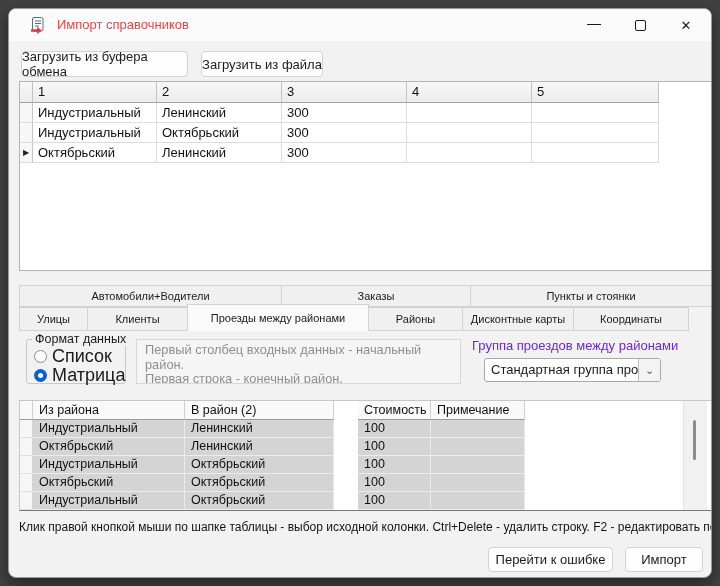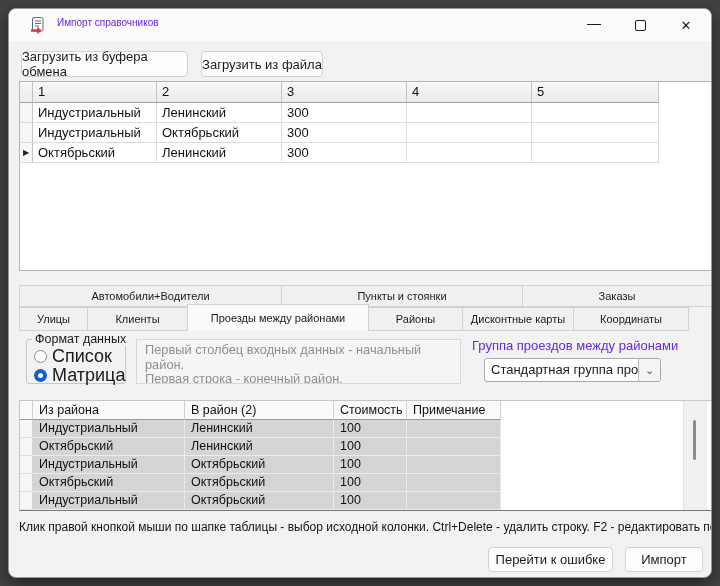--- a/index.html
+++ b/index.html
@@ -3,21 +3,21 @@
 <meta charset="utf-8">
 <style>
   html,body{margin:0;padding:0;}
   body{width:720px;height:586px;background:#414141;font-family:"Liberation Sans","DejaVu Sans",sans-serif;-webkit-font-smoothing:antialiased;}
   .stage{position:relative;width:720px;height:586px;overflow:hidden;}
   .window{position:absolute;left:8px;top:8px;width:704px;height:570px;background:#f2f2f2;border:1px solid #9a9a9a;border-radius:8px;box-shadow:0 6px 16px rgba(0,0,0,.45);overflow:hidden;box-sizing:border-box;}
 
   
   .titlebar{position:absolute;left:0;top:0;right:0;height:32px;background:#fbfbfb;}
   .app-icon{position:absolute;left:20px;top:7px;width:18px;height:18px;}
-  .title-text{position:absolute;left:48px;top:8px;font-size:10px;color:#6d28d9;white-space:nowrap;}
+  .title-text{position:absolute;left:48px;top:8px;font-size:13px;color:#ef4444;white-space:nowrap;}
   .caption-btns{position:absolute;right:2px;top:0;height:32px;display:flex;}
   .cap-btn{width:46px;height:32px;display:flex;align-items:center;justify-content:center;color:#1b1b1b;font-size:13px;}
   .max-box{width:9px;height:9px;border:1px solid #1b1b1b;border-radius:2px;}
   .min-glyph{font-size:14px;margin-top:-4px;}
 
   
   .btn{background:#fdfdfd;border:1px solid #d2d2d2;border-radius:4px;font-size:13px;color:#1b1b1b;display:flex;align-items:center;justify-content:center;box-sizing:border-box;}
   .btn-clip{position:absolute;left:12px;top:42px;width:167px;height:26px;}
   .btn-file{position:absolute;left:192px;top:42px;width:122px;height:26px;}
 
@@ -57,21 +57,21 @@
   .combo-arrow{position:absolute;right:0;top:0;width:21px;height:22px;background:#f4f4f4;border-left:1px solid #bdbdbd;display:flex;align-items:center;justify-content:center;color:#555;font-size:11px;}
 
   
   .res-grid{position:absolute;left:10px;top:391px;width:693px;height:111px;background:#ffffff;border:1px solid #c6c6c6;border-bottom:1px solid #787878;box-sizing:border-box;overflow:hidden;}
   .res-head{display:flex;height:19px;}
   .res-head .hcell{background:#f9f9f9;border-right:1px solid #cfcfcf;border-bottom:1px solid #9a9a9a;box-sizing:border-box;font-size:12.5px;color:#111;padding-left:6px;line-height:18px;white-space:nowrap;overflow:hidden;}
   .res-row{display:flex;height:18px;}
   .res-row .cell{background:#d4d4d4;border-right:1px solid #e9e9e9;border-bottom:1px solid #ececec;box-sizing:border-box;font-size:12.5px;color:#111;padding-left:6px;line-height:17px;white-space:nowrap;overflow:hidden;}
   .res-row .sel{background:#f6f6f6;border-right:1px solid #d3d3d3;border-bottom:1px solid #e0e0e0;padding:0;}
   .res-head .sel{background:#f9f9f9;padding:0;}
-  .rw-sel{width:13px;}.rw-c1{width:152px;}.rw-c2{width:149px;}.rw-c3{width:73px;}.rw-c4{width:94px;}
+  .rw-sel{width:13px;}.rw-c1{width:152px;}.rw-c2{width:149px;}.rw-c3{width:73px;margin-left:24px;}.rw-c4{width:94px;}
   .v-scroll{position:absolute;right:4px;top:0;bottom:0;width:23px;background:#f1f1f1;border-left:1px solid #e3e3e3;}
   .v-thumb{position:absolute;left:9px;top:19px;width:3px;height:40px;background:#8c8c8c;border-radius:2px;}
 
   
   .hint{position:absolute;left:10px;top:511px;width:690px;font-size:12px;color:#141414;white-space:nowrap;}
   .btn-goto{position:absolute;left:479px;top:538px;width:125px;height:25px;}
   .btn-import{position:absolute;left:616px;top:538px;width:78px;height:25px;}
 </style>
 </head>
 <body>
@@ -138,22 +138,22 @@
         <div class="cell w-c1">Октябрьский</div>
         <div class="cell w-c2">Ленинский</div>
         <div class="cell w-c3">300</div>
         <div class="cell w-c4"></div>
         <div class="cell w-c5"></div>
       </div>
     </div>
 
     <div class="tabrow1">
       <div class="tab" style="width:263px;">Автомобили+Водители</div>
+      <div class="tab" style="width:190px;">Заказы</div>
       <div class="tab" style="width:242px;">Пункты и стоянки</div>
-      <div class="tab" style="width:190px;">Заказы</div>
     </div>
 
     <div class="tabrow2">
       <div class="tab" style="width:69px;">Улицы</div>
       <div class="tab" style="width:101px;">Клиенты</div>
       <div class="tab selected" style="width:182px;">Проезды между районами</div>
       <div class="tab" style="width:95px;">Районы</div>
       <div class="tab" style="width:112px;">Дисконтные карты</div>
       <div class="tab" style="width:116px;">Координаты</div>
     </div>

